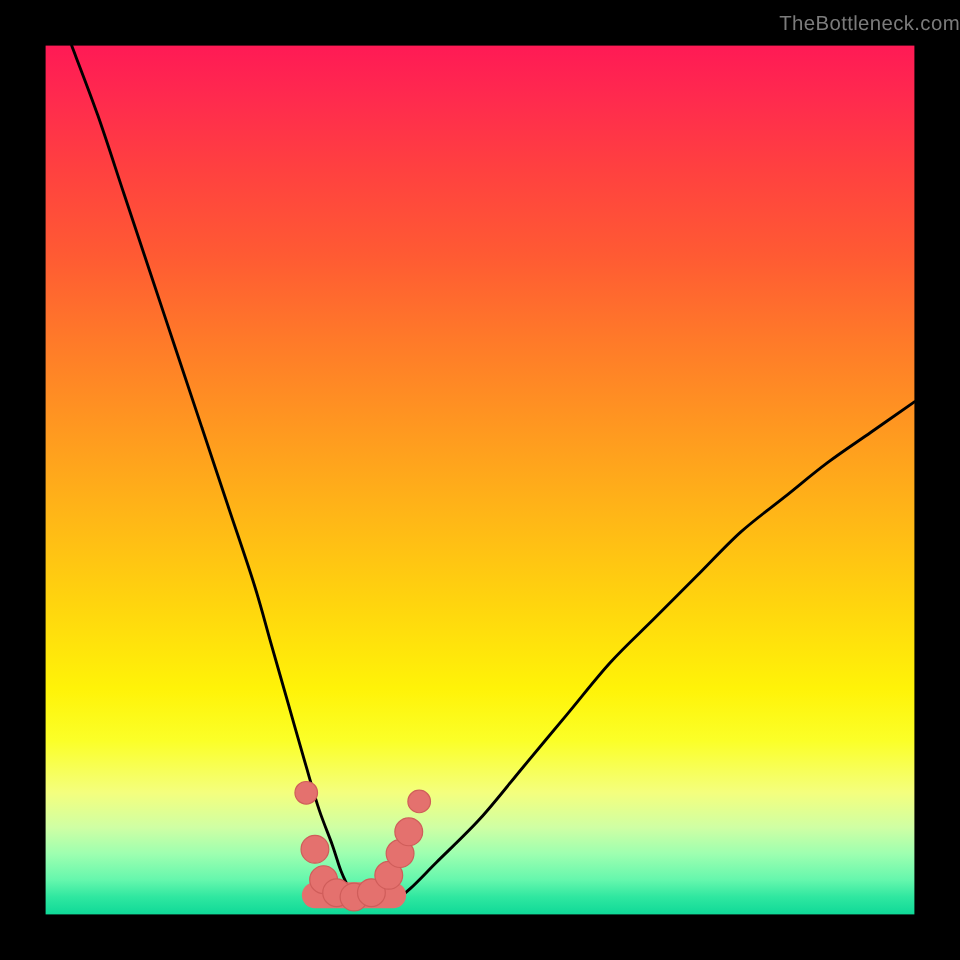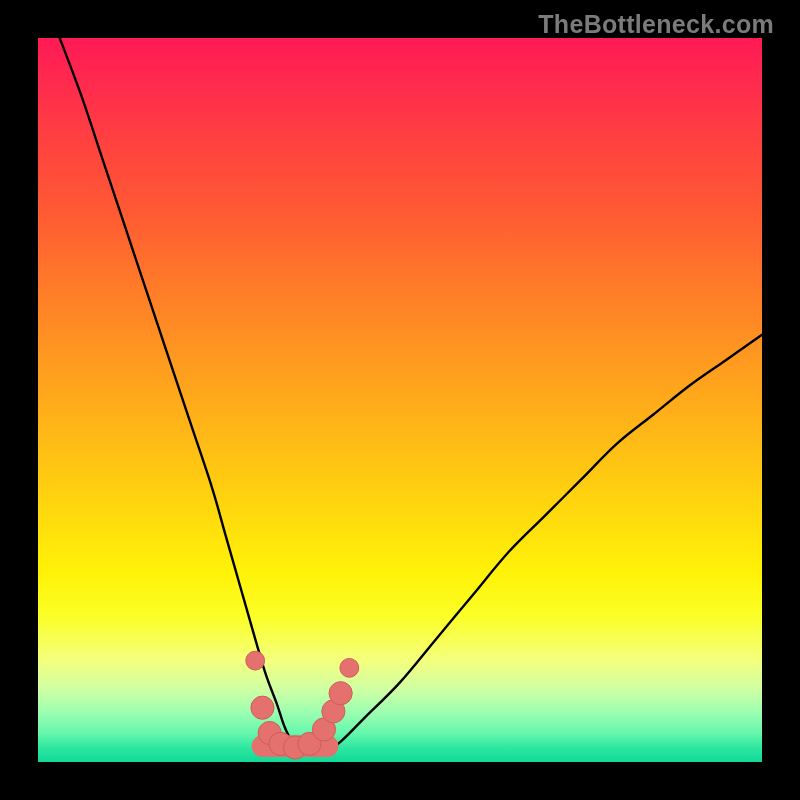--- a/index.html
+++ b/index.html
@@ -42,24 +42,24 @@
       #cfffa4 90%,
       #9effb0 93%,
       #66f7ad 96%,
       #2fe7a0 98%,
       #0fd998 100%
     );
   }
   .watermark {
     position: absolute;
     top: 10px;
-    right: 26px;
+    right: 0;
     color: #7b7b7b;
-    font-size: 25px;
-    font-weight: 700;
+    font-size: 17px;
+    font-weight: 400;
     letter-spacing: 0.3px;
   }
   svg.curve {
     position: absolute;
     left: 0;
     top: 0;
     width: 724px;
     height: 724px;
     overflow: visible;
   }

